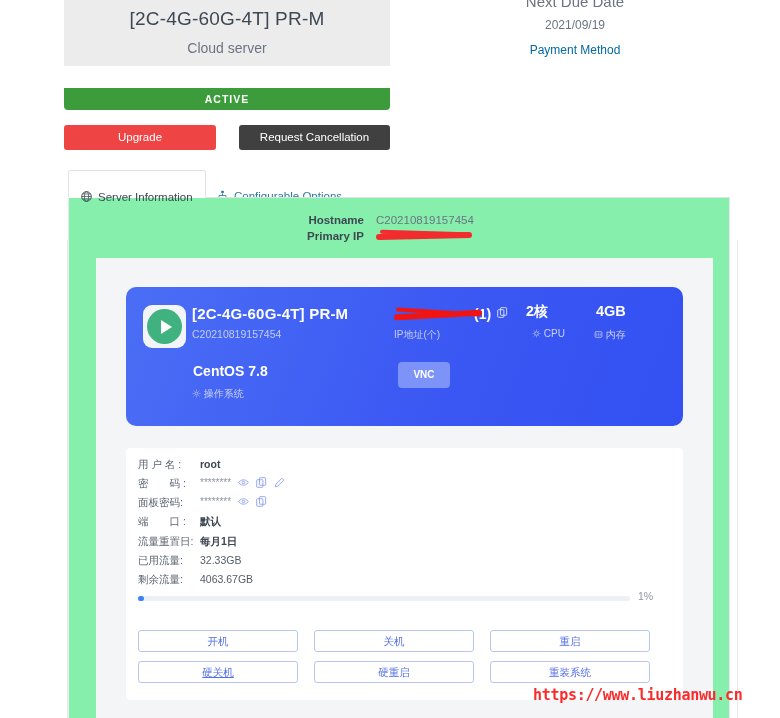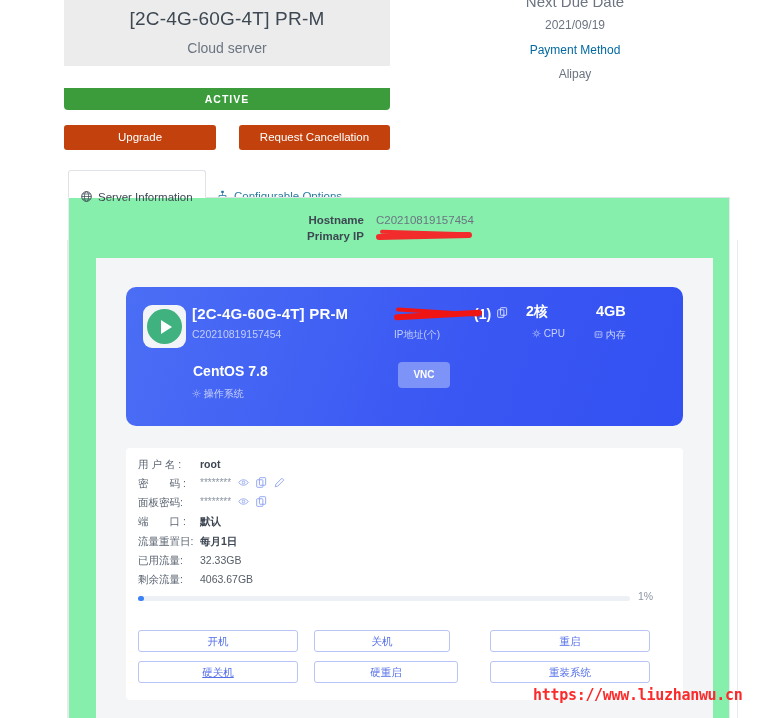--- a/index.html
+++ b/index.html
@@ -40,22 +40,22 @@
   .due-val  { font-size:12px; color:#6b7480; line-height:26px; }
   .pay-head { font-size:12px; color:#0369a1; line-height:24px; }
   .pay-val  { font-size:12px; color:#6b7480; line-height:24px; }
 
   
   .btn-upgrade, .btn-cancel {
     position:absolute; top:125px; height:25px; border-radius:3px;
     color:#fff; font-size:11.5px; text-align:center; line-height:25px;
     cursor:pointer; border:none;
   }
-  .btn-upgrade { left:64px;  width:152px; background:#c2410c; }
-  .btn-cancel  { left:239px; width:151px; background:#c2410c; }
+  .btn-upgrade { left:64px;  width:152px; background:#ef4444; }
+  .btn-cancel  { left:239px; width:151px; background:#404040; }
 
   
   .tabs { position:absolute; left:68px; top:170px; width:662px; height:28px; }
   .tab {
     position:absolute; top:0; height:28px; padding:12px 12px;
     font-size:11.5px; line-height:28px; cursor:pointer; white-space:nowrap;
   }
   .tab.active {
     left:0; color:#3d4852; background:#fff;
     border:1px solid #dfe3e8; border-bottom:1px solid #fff;
@@ -187,21 +187,20 @@
   <div class="prod-card">
     <div class="prod-title">[2C-4G-60G-4T] PR-M</div>
     <div class="prod-sub">Cloud server</div>
   </div>
   <div class="status-bar">ACTIVE</div>
 
   <div class="due-block">
     <div class="due-head">Next Due Date</div>
     <div class="due-val">2021/09/19</div>
     <div class="pay-head">Payment Method</div>
-    <div class="pay-val">Alipay</div>
   </div>
 
   <div class="btn-upgrade">Upgrade</div>
   <div class="btn-cancel">Request Cancellation</div>
 
   <div class="tabs">
     <div class="tab active">
       <span class="ic">
         <svg width="11" height="11" viewBox="0 0 16 16">
             <circle cx="8" cy="8" r="7" fill="none" stroke="#3d4852" stroke-width="1.4"></circle>
@@ -333,24 +332,24 @@
         <div class="dl-row" style="top:125px;">
           <span class="dl-lbl">剩余流量:</span><span class="dl-val norm">4063.67GB</span>
         </div>
 
         <div class="pbar-wrap">
           <div class="pbar-fill"></div>
         </div>
         <div class="pbar-pct">1%</div>
 
         <div class="op-btn" style="left:12px;  top:182px; width:160px;">开机</div>
-        <div class="op-btn" style="left:188px; top:182px; width:136px;">关机</div>
+        <div class="op-btn" style="left:188px; top:182px; width:160px;">关机</div>
         <div class="op-btn" style="left:364px; top:182px; width:160px;">重启</div>
         <div class="op-btn" style="left:12px;  top:213px; width:160px;text-decoration:underline;">硬关机</div>
-        <div class="op-btn" style="left:188px; top:213px; width:144px;">硬重启</div>
+        <div class="op-btn" style="left:188px; top:213px; width:160px;">硬重启</div>
         <div class="op-btn" style="left:364px; top:213px; width:160px;">重装系统</div>
 
       </div>
     </div>
   </div>
 
   <div class="watermark">https://www.liuzhanwu.cn</div>
 
 </div>
 

